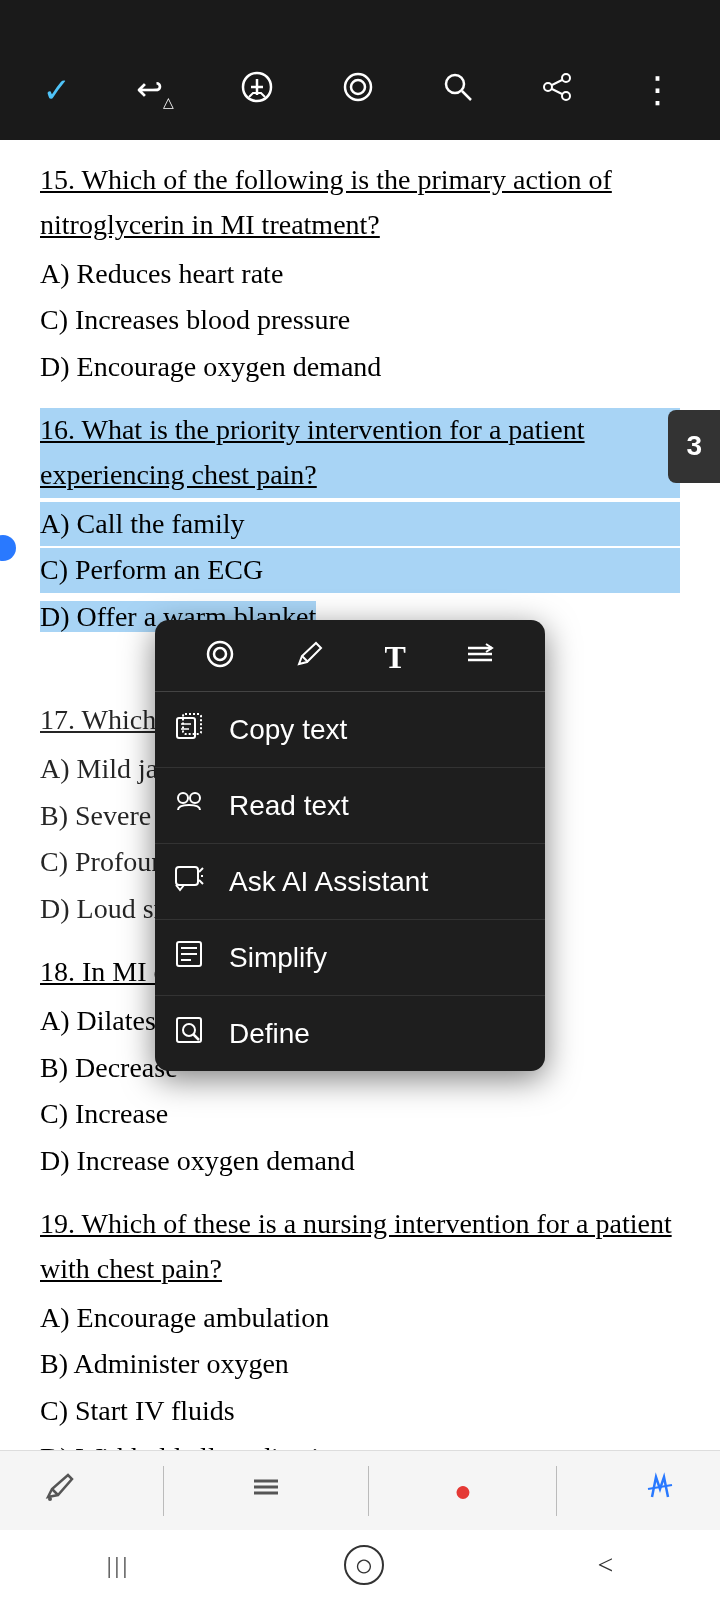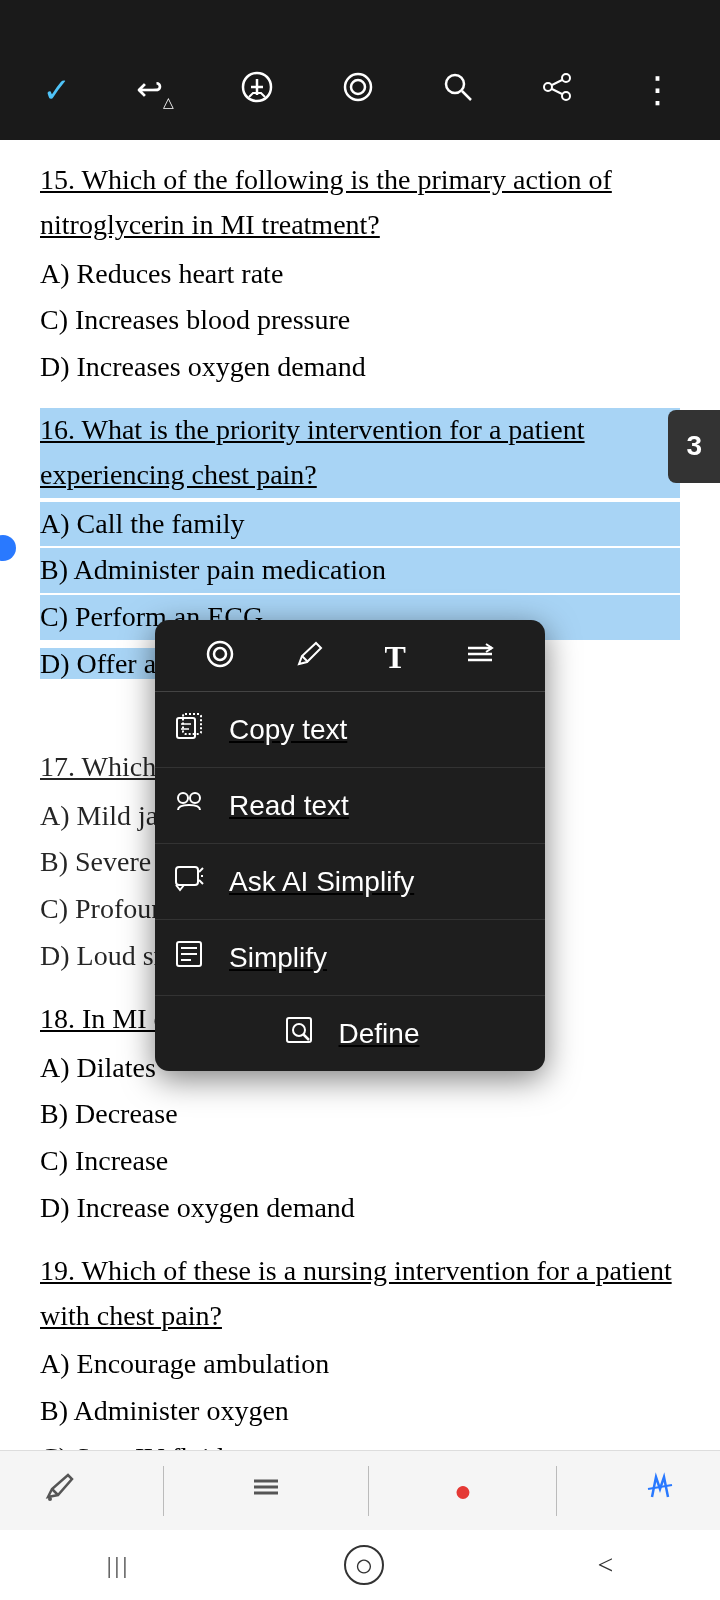--- a/index.html
+++ b/index.html
@@ -144,25 +144,23 @@
       font-size: 28px;
       cursor: pointer;
     }
 
     .context-menu-item {
       display: flex;
       align-items: center;
       padding: 18px 16px;
       border-bottom: 1px solid #333;
       cursor: pointer;
-      text-decoration: underline;
     }
     .context-menu-item:last-child {
       border-bottom: none;
-      justify-content: center;
     }
     .context-menu-item-icon {
       color: #fff;
       font-size: 28px;
       margin-right: 22px;
       width: 36px;
       text-align: center;
     }
     .context-menu-item-label {
       color: #fff;
@@ -264,27 +262,26 @@
 </div>
 
 <div class="content" style="padding-top:18px;">
 
   <div class="badge">3</div>
 
   <div class="question-block">
     <div class="question-text">15. Which of the following is the primary action of nitroglycerin in MI treatment?</div>
     <span class="option">A) Reduces heart rate</span>
     <span class="option">C) Increases blood pressure</span>
-    <span class="option">D) Increases oxygen demand</span>
+    <span class="option">D) Encourage oxygen demand</span>
   </div>
 
   <div class="question-block" style="position:relative;">
     <div class="question-text highlight-blue">16. What is the priority intervention for a patient experiencing chest pain?</div>
     <span class="option highlight-blue">A) Call the family</span>
-    <span class="option highlight-blue">B) Administer pain medication</span>
     <span class="option highlight-blue">C) Perform an ECG</span>
     <span class="option"><span class="highlight-blue">D) Offer a warm blanket</span></span>
   </div>
 
   <div class="selection-handle-left"></div>
   <div class="selection-handle-right"></div>
 
   <div style="height: 30px;"></div>
 
   <div class="question-block q17-partial" style="margin-top:10px;">
@@ -364,21 +361,21 @@
   <div class="context-menu-item">
     <span class="context-menu-item-icon">
       <svg width="32" height="32" viewBox="0 0 32 32" fill="none">
         <rect x="3" y="5" width="22" height="18" rx="3" stroke="white" stroke-width="2" fill="none"></rect>
         <path d="M3 23 L7 28 L11 23" stroke="white" stroke-width="2" fill="none"></path>
         <path d="M26 10 L30 6" stroke="white" stroke-width="2"></path>
         <path d="M28 14 L30 14" stroke="white" stroke-width="2"></path>
         <path d="M26 18 L30 22" stroke="white" stroke-width="2"></path>
       </svg>
     </span>
-    <span class="context-menu-item-label">Ask AI Simplify</span>
+    <span class="context-menu-item-label">Ask AI Assistant</span>
   </div>
 
   <div class="context-menu-item">
     <span class="context-menu-item-icon">
       <svg width="32" height="32" viewBox="0 0 32 32" fill="none">
         <rect x="4" y="4" width="24" height="24" rx="2" stroke="white" stroke-width="2" fill="none"></rect>
         <line x1="8" y1="10" x2="24" y2="10" stroke="white" stroke-width="2"></line>
         <line x1="8" y1="16" x2="24" y2="16" stroke="white" stroke-width="2"></line>
         <line x1="8" y1="22" x2="18" y2="22" stroke="white" stroke-width="2"></line>
       </svg>

